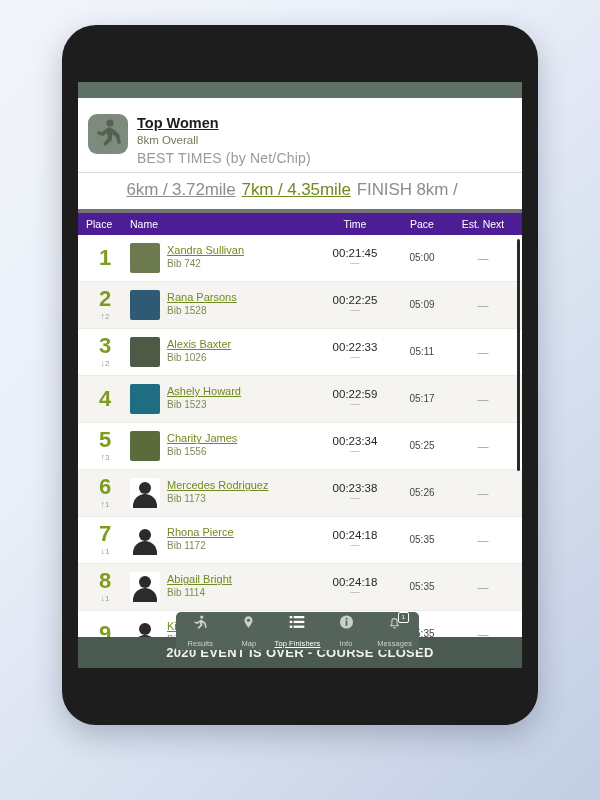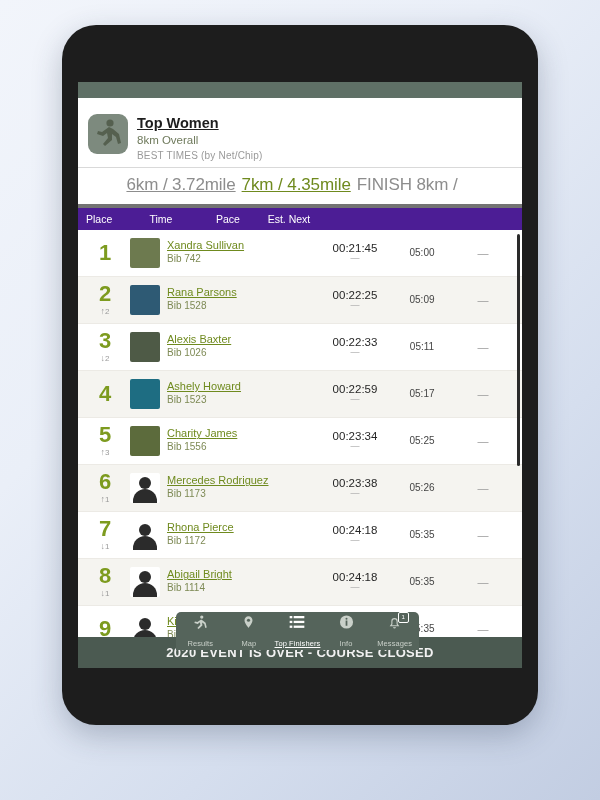--- a/index.html
+++ b/index.html
@@ -67,21 +67,21 @@
     text-decoration: underline;
     line-height: 1.15;
   }
   .event-sub {
     font-size: 11.5px;
     color: #6f7a5c;
     line-height: 1.3;
     margin-top: 1px;
   }
   .event-note {
-    font-size: 10px;
+    font-size: 14px;
     color: #9a9a9a;
     letter-spacing: 0.2px;
     margin-top: 2px;
   }
 
   
   .splits {
     background: #ffffff;
     padding: 7px 0 9px 0;
     white-space: nowrap;
@@ -283,20 +283,21 @@
         <div class="event-title">Top Women</div>
         <div class="event-sub">8km Overall</div>
         <div class="event-note">BEST TIMES (by Net/Chip)</div>
       </div>
     </div>
 
     <div class="splits" id="splits"><span class="split passed cut">6km / 3.72mile</span><span class="split active">7km / 4.35mile</span><span class="split finish">FINISH 8km /</span></div>
 
     <div class="table-head">
       <div class="col-place">Place</div>
+      <div class="col-name">Name</div>
       <div class="col-time">Time</div>
       <div class="col-pace">Pace</div>
       <div class="col-next">Est. Next</div>
     </div>
 
     <div class="list-wrap">
       <div id="rows">
           <div class="row">
             <div class="place-cell">
               <div class="place-num">1</div>

